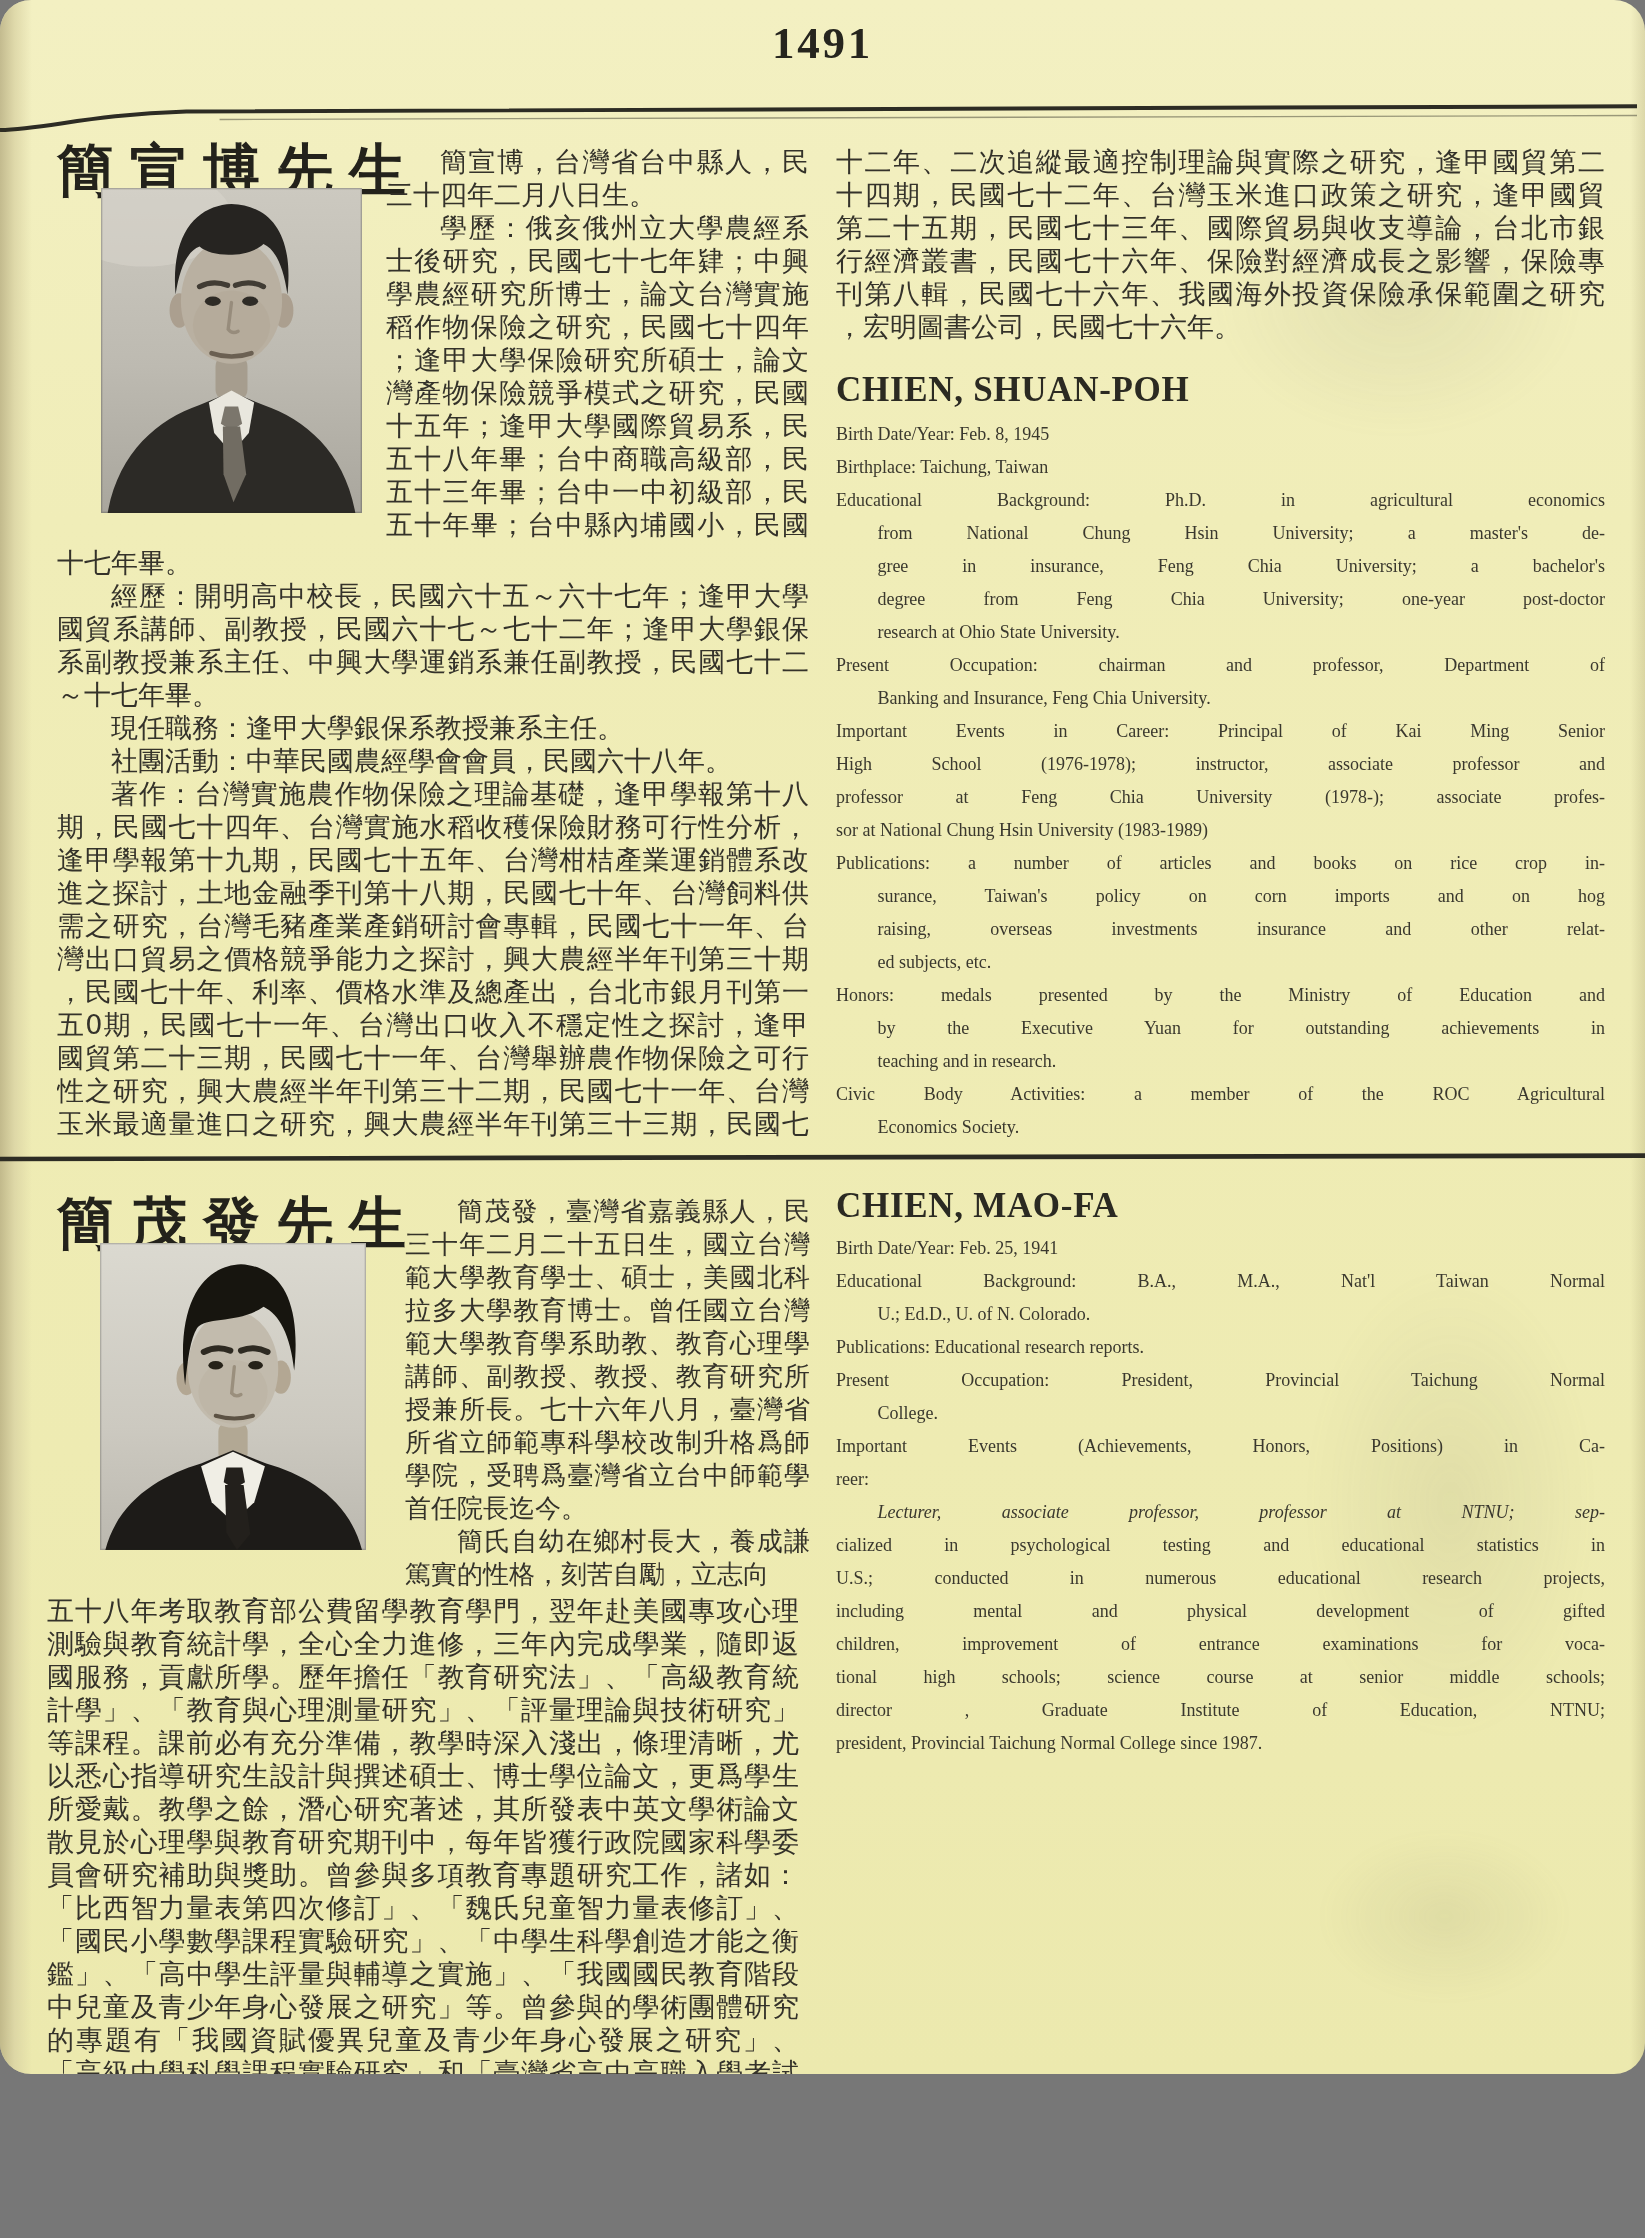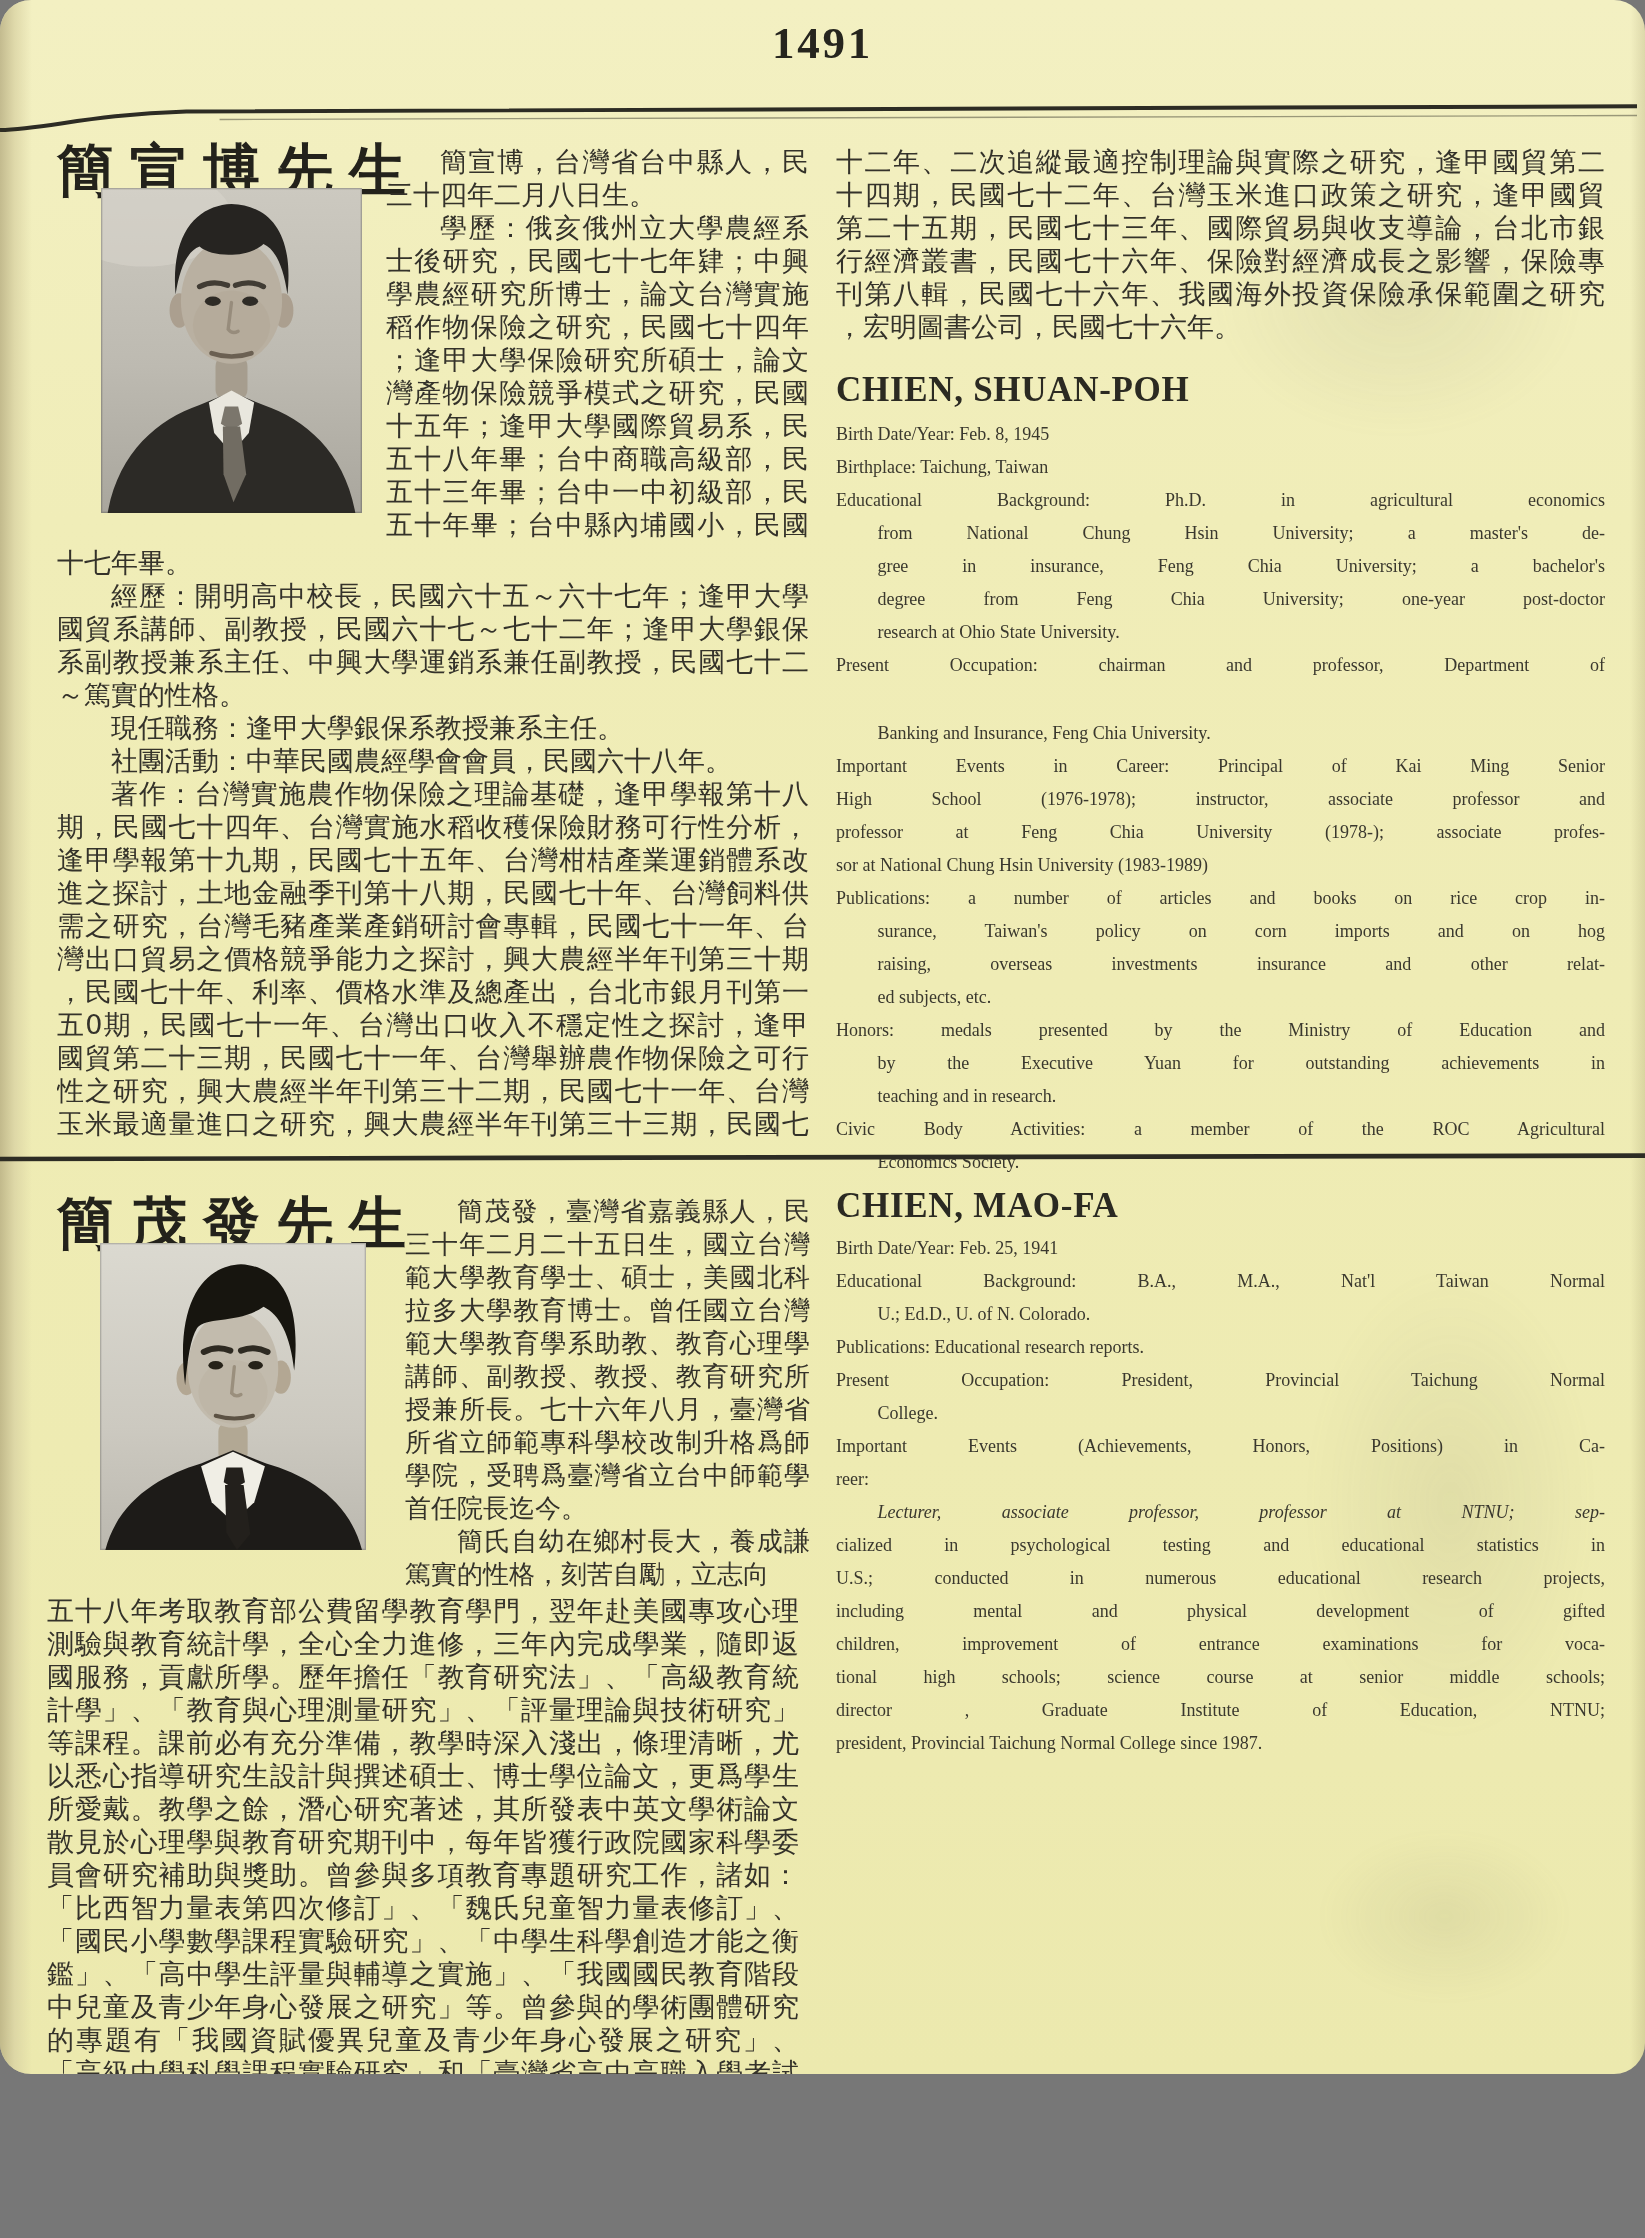--- a/index.html
+++ b/index.html
@@ -102,21 +102,21 @@
         <div class="ln jl">十五年；逢甲大學國際貿易系，民國</div>
         <div class="ln jl">五十八年畢；台中商職高級部，民國</div>
         <div class="ln jl">五十三年畢；台中一中初級部，民國</div>
         <div class="ln jl">五十年畢；台中縣內埔國小，民國四</div>
       </div>
     <div class="col cjk" style="left:57px;top:546px;width:752px;">
         <div class="ln nj">十七年畢。</div>
         <div class="ln jl" style="text-indent: 2em;">經歷：開明高中校長，民國六十五～六十七年；逢甲大學</div>
         <div class="ln jl">國貿系講師、副教授，民國六十七～七十二年；逢甲大學銀保</div>
         <div class="ln jl">系副教授兼系主任、中興大學運銷系兼任副教授，民國七十二</div>
-        <div class="ln nj">～篤實的性格。</div>
+        <div class="ln nj">～十七年畢。</div>
         <div class="ln nj" style="text-indent: 2em;">現任職務：逢甲大學銀保系教授兼系主任。</div>
         <div class="ln nj" style="text-indent: 2em;">社團活動：中華民國農經學會會員，民國六十八年。</div>
         <div class="ln jl" style="text-indent: 2em;">著作：台灣實施農作物保險之理論基礎，逢甲學報第十八</div>
         <div class="ln jl">期，民國七十四年、台灣實施水稻收穫保險財務可行性分析，</div>
         <div class="ln jl">逢甲學報第十九期，民國七十五年、台灣柑桔產業運銷體系改</div>
         <div class="ln jl">進之探討，土地金融季刊第十八期，民國七十年、台灣飼料供</div>
         <div class="ln jl">需之研究，台灣毛豬產業產銷研討會專輯，民國七十一年、台</div>
         <div class="ln jl">灣出口貿易之價格競爭能力之探討，興大農經半年刊第三十期</div>
         <div class="ln jl">，民國七十年、利率、價格水準及總產出，台北市銀月刊第一</div>
         <div class="ln jl">五0期，民國七十一年、台灣出口收入不穩定性之探討，逢甲</div>
@@ -136,21 +136,21 @@
     <h3 class="en-name" style="left:836px;top:370px;">CHIEN, SHUAN-POH</h3>
     <div class="col en" style="left:836px;top:418px;width:769px;">
         <div class="ln nj">Birth Date/Year: Feb. 8, 1945</div>
         <div class="ln nj">Birthplace: Taichung, Taiwan</div>
         <div class="ln jl">Educational Background: Ph.D. in agricultural economics</div>
         <div class="ln jl" style="text-indent: 2.3em;">from National Chung Hsin University; a master's de-</div>
         <div class="ln jl" style="text-indent: 2.3em;">gree in insurance, Feng Chia University; a bachelor's</div>
         <div class="ln jl" style="text-indent: 2.3em;">degree from Feng Chia University; one-year post-doctor</div>
         <div class="ln nj" style="text-indent: 2.3em;">research at Ohio State University.</div>
         <div class="ln jl">Present Occupation: chairman and professor, Department of</div>
-        <div class="ln nj" style="text-indent: 2.3em; margin-top: 35px;">Banking and Insurance, Feng Chia University.</div>
+        <div class="ln nj" style="text-indent: 2.3em;">Banking and Insurance, Feng Chia University.</div>
         <div class="ln jl">Important Events in Career: Principal of Kai Ming Senior</div>
         <div class="ln jl">High School (1976-1978); instructor, associate professor and</div>
         <div class="ln jl">professor at Feng Chia University (1978-); associate profes-</div>
         <div class="ln nj">sor at National Chung Hsin University (1983-1989)</div>
         <div class="ln jl">Publications: a number of articles and books on rice crop in-</div>
         <div class="ln jl" style="text-indent: 2.3em;">surance, Taiwan's policy on corn imports and on hog</div>
         <div class="ln jl" style="text-indent: 2.3em;">raising, overseas investments insurance and other relat-</div>
         <div class="ln nj" style="text-indent: 2.3em;">ed subjects, etc.</div>
         <div class="ln jl">Honors: medals presented by the Ministry of Education and</div>
         <div class="ln jl" style="text-indent: 2.3em;">by the Executive Yuan for outstanding achievements in</div>

